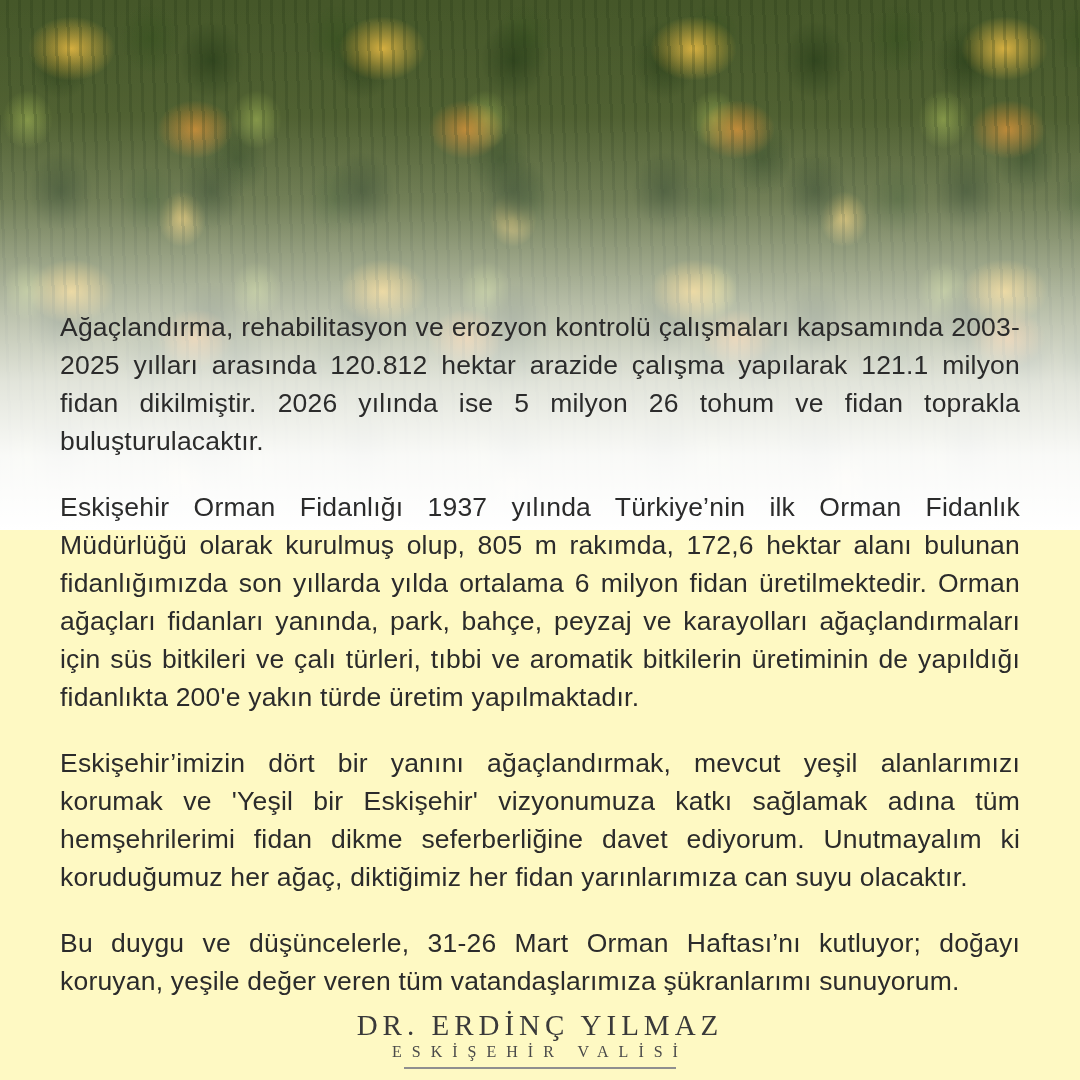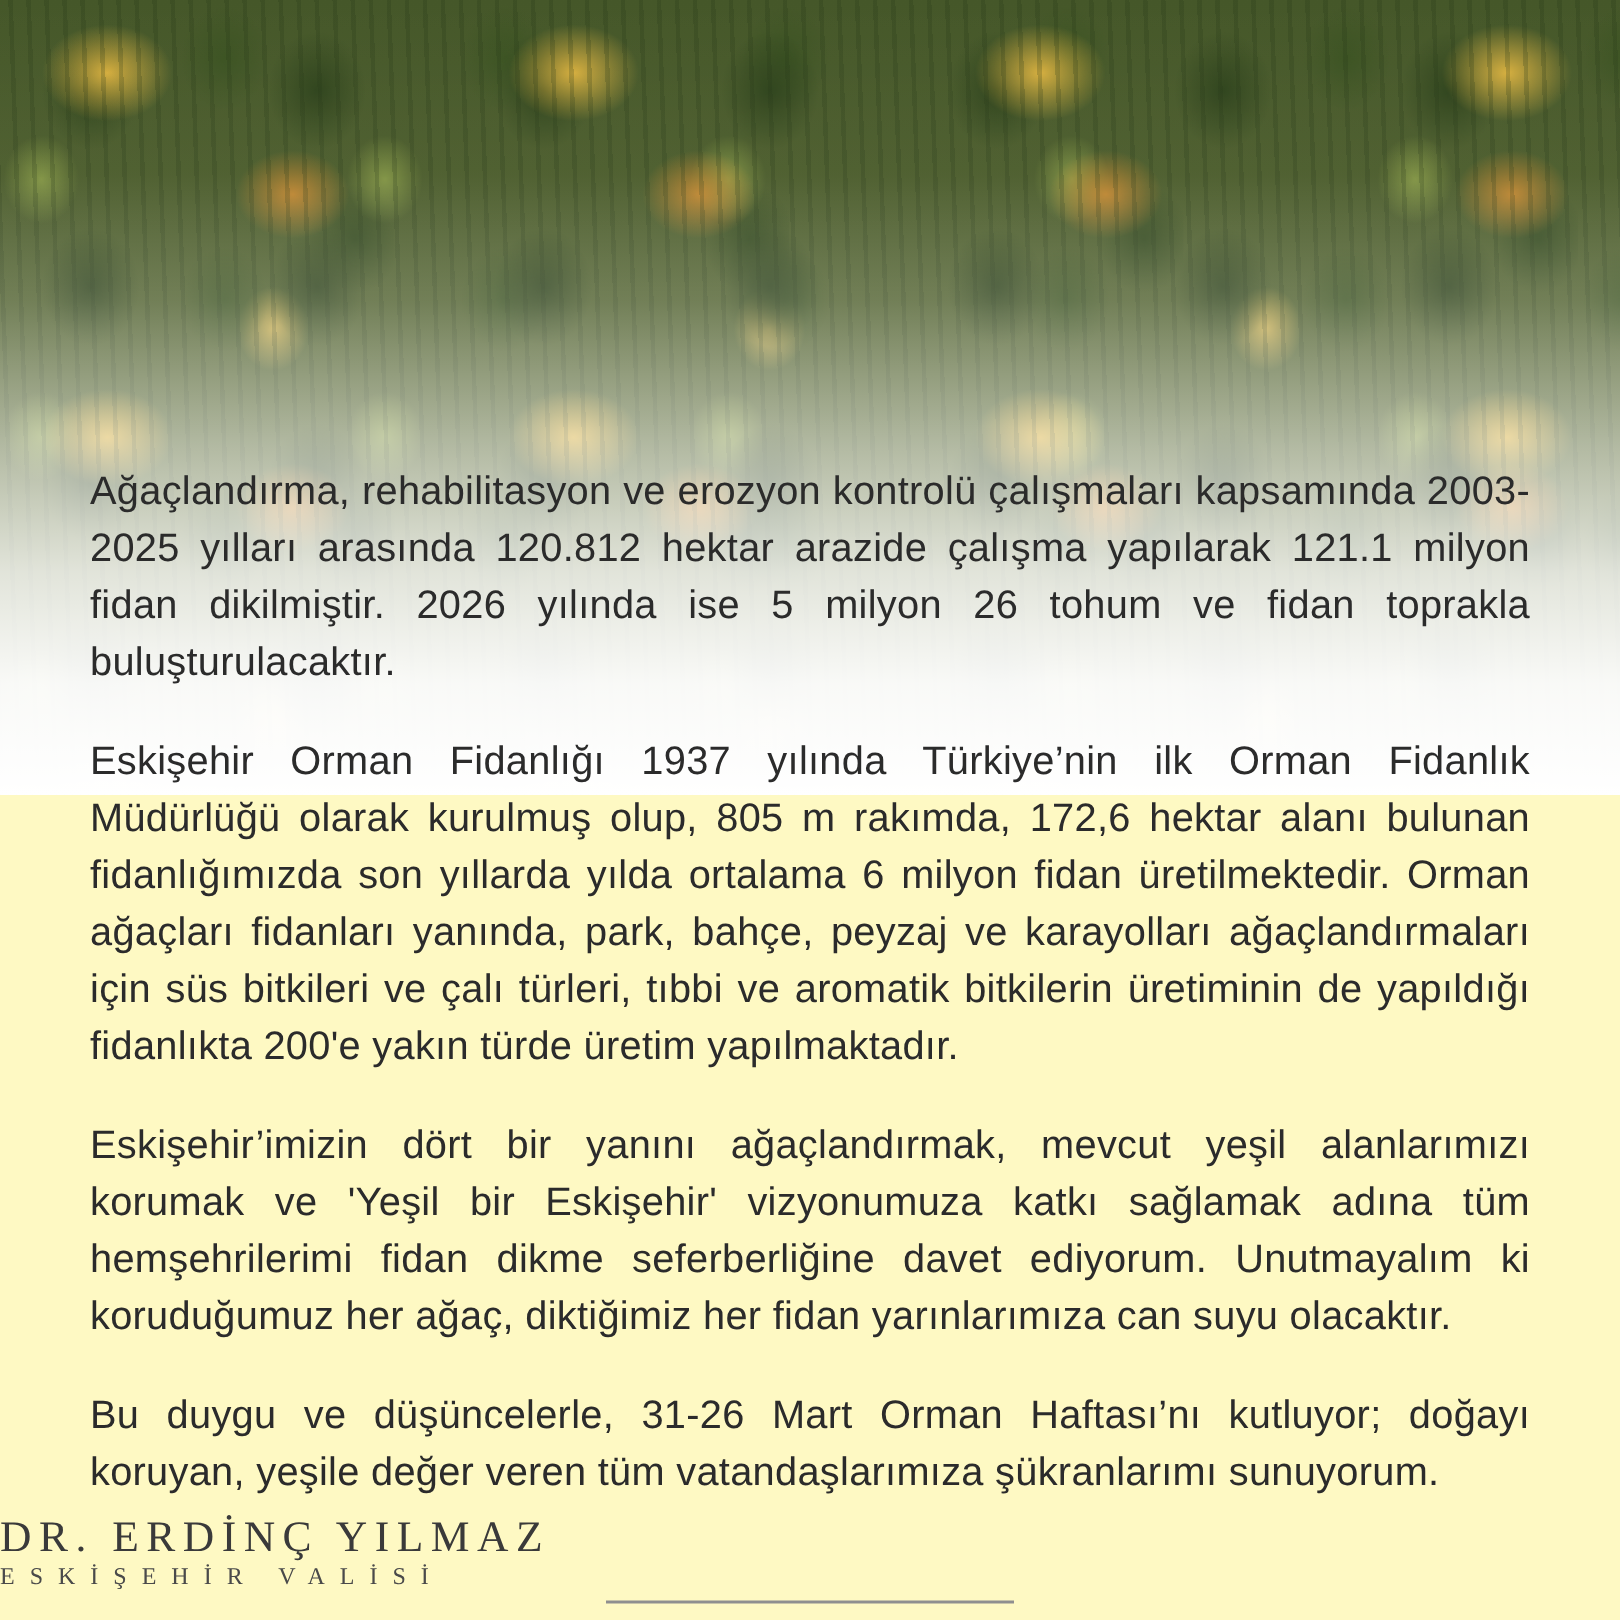--- a/index.html
+++ b/index.html
@@ -70,20 +70,21 @@
     text-align: justify;
     letter-spacing: 0.2px;
   }
 
   
   .signature {
     position: absolute;
     top: 1010px;
     left: 0;
     width: 1080px;
+    text-align: center;
     color: #3a3a3a;
     font-family: "Liberation Serif", serif;
   }
   .sig-name {
     font-size: 29px;
     letter-spacing: 5px;
     line-height: 30px;
   }
   .sig-title {
     font-size: 16px;

